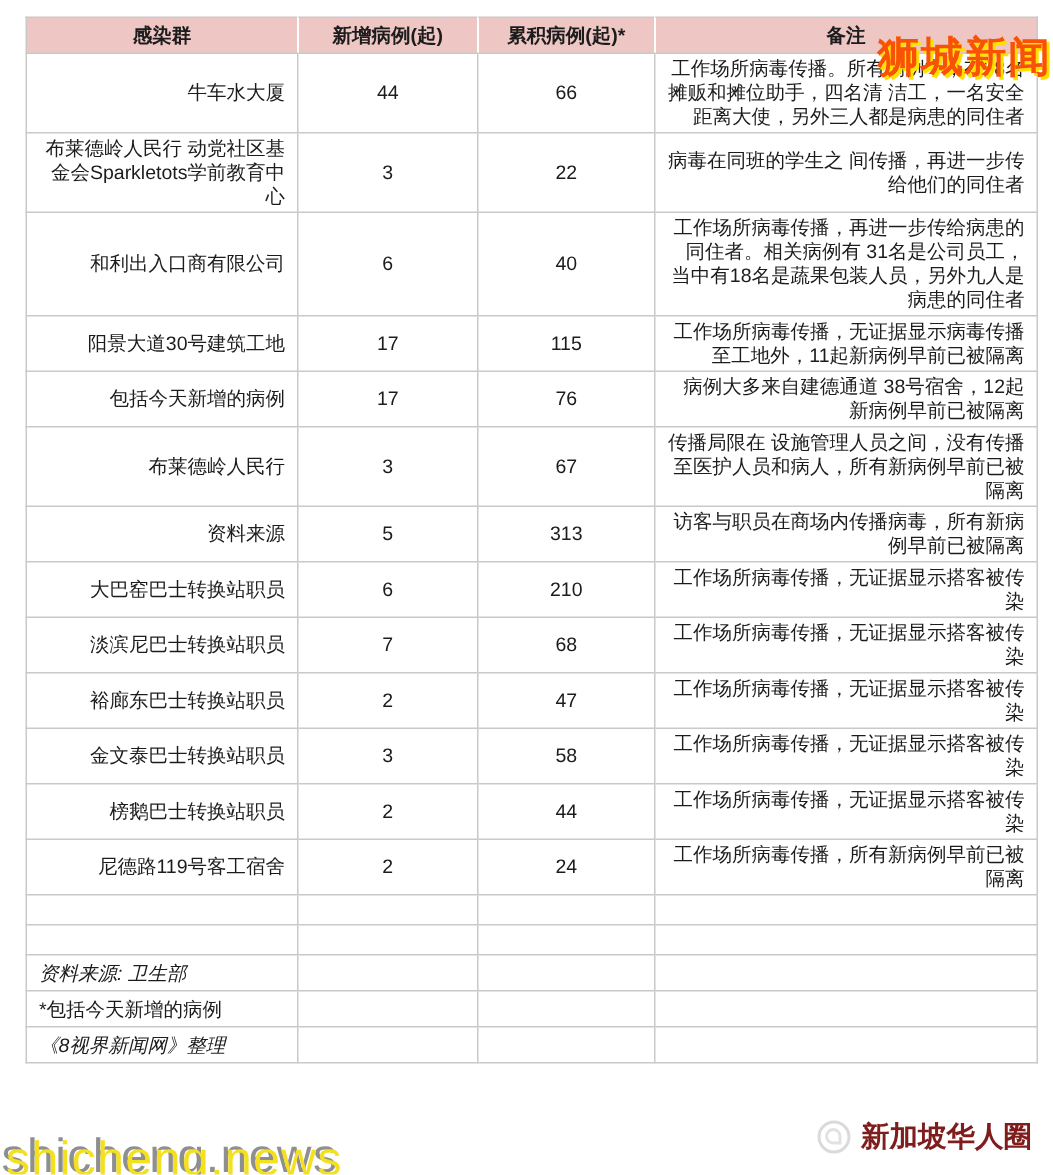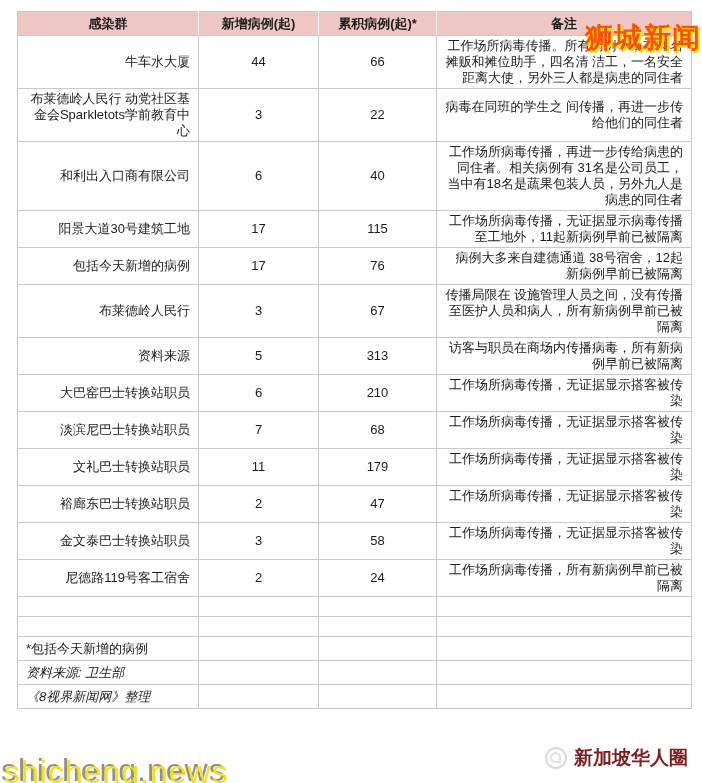--- a/index.html
+++ b/index.html
@@ -166,41 +166,41 @@
     <td class="cell-remark">工作场所病毒传播，无证据显示搭客被传染</td>
   </tr>
 
   <tr>
     <td class="cell-cluster">淡滨尼巴士转换站职员</td>
     <td class="cell-new">7</td>
     <td class="cell-total">68</td>
     <td class="cell-remark">工作场所病毒传播，无证据显示搭客被传染</td>
   </tr>
 
-  <tr>
-    <td class="cell-cluster">文礼巴士转换站职员</td>
-    <td class="cell-new">11</td>
-    <td class="cell-total">179</td>
-    <td class="cell-remark">工作场所病毒传播，无证据显示搭客被传染</td>
-  </tr>
 
   <tr>
     <td class="cell-cluster">裕廊东巴士转换站职员</td>
     <td class="cell-new">2</td>
     <td class="cell-total">47</td>
     <td class="cell-remark">工作场所病毒传播，无证据显示搭客被传染</td>
   </tr>
 
   <tr>
     <td class="cell-cluster">金文泰巴士转换站职员</td>
     <td class="cell-new">3</td>
     <td class="cell-total">58</td>
     <td class="cell-remark">工作场所病毒传播，无证据显示搭客被传染</td>
   </tr>
 
+  <tr>
+    <td class="cell-cluster">榜鹅巴士转换站职员</td>
+    <td class="cell-new">2</td>
+    <td class="cell-total">44</td>
+    <td class="cell-remark">工作场所病毒传播，无证据显示搭客被传染</td>
+  </tr>
 
   <tr>
     <td class="cell-cluster">尼德路119号客工宿舍</td>
     <td class="cell-new">2</td>
     <td class="cell-total">24</td>
     <td class="cell-remark">工作场所病毒传播，所有新病例早前已被隔离</td>
   </tr>
 </tbody>
     <tbody>
       <tr class="empty-row">
@@ -210,28 +210,28 @@
         <td></td>
       </tr>
       <tr class="empty-row">
         <td></td>
         <td></td>
         <td></td>
         <td></td>
       </tr>
     </tbody>
     <tbody>
+      <tr class="footnote-row italic">
+        <td>资料来源: 卫生部</td>
+        <td></td>
+        <td></td>
+        <td></td>
+      </tr>
       <tr class="footnote-row">
         <td>*包括今天新增的病例</td>
-        <td></td>
-        <td></td>
-        <td></td>
-      </tr>
-      <tr class="footnote-row italic">
-        <td>资料来源: 卫生部</td>
         <td></td>
         <td></td>
         <td></td>
       </tr>
       <tr class="footnote-row italic">
         <td>《8视界新闻网》整理</td>
         <td></td>
         <td></td>
         <td></td>
       </tr>

